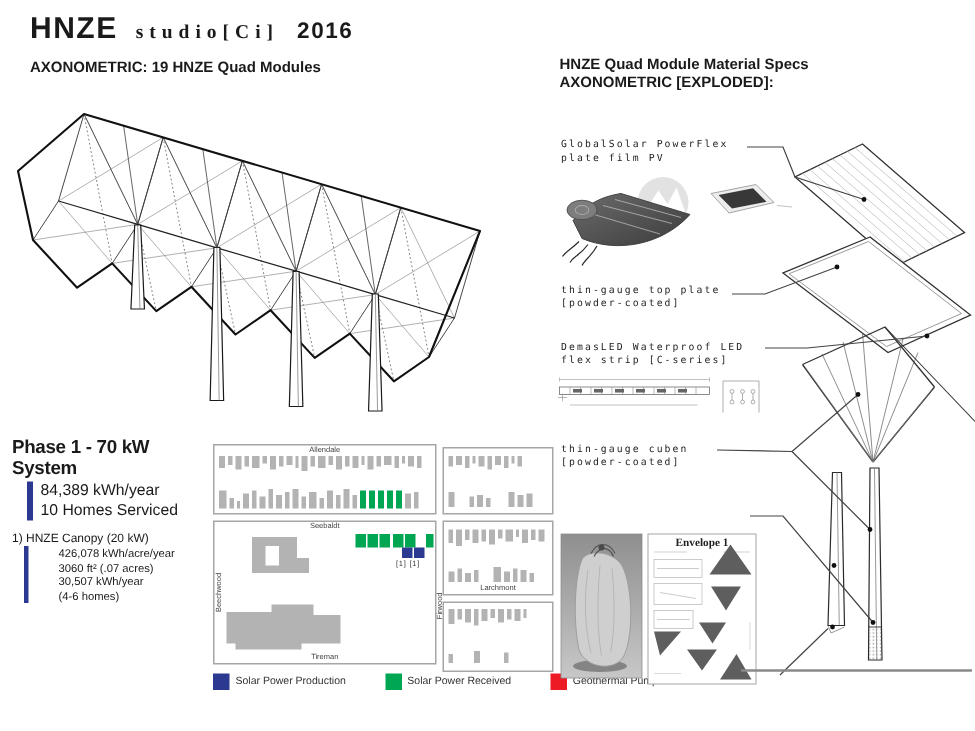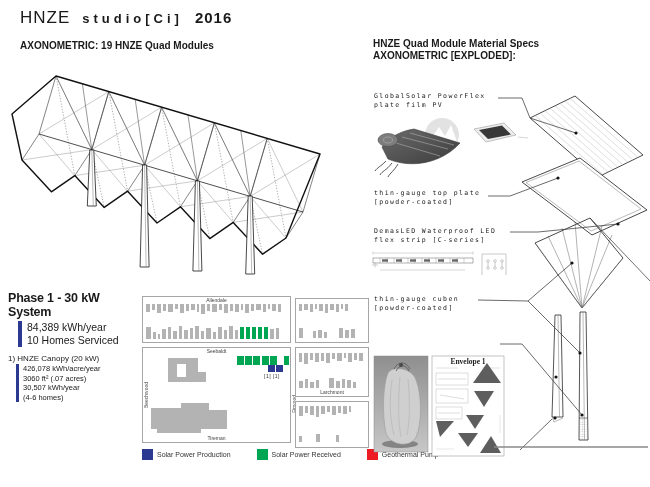--- a/index.html
+++ b/index.html
@@ -1,34 +1,34 @@
 <!DOCTYPE html>
 <html><head>
 <meta charset="utf-8">
 <style>
   html,body{margin:0;padding:0;background:#fff;}
   .page{position:relative;width:650px;height:487px;background:#fff;overflow:hidden;
         font-family:"Liberation Sans",sans-serif;color:#1a1a1a;}
 
   
   .hdr{position:absolute;left:20px;top:8px;display:flex;align-items:baseline;gap:12px;}
-  .brand{font-size:17px;font-weight:normal;letter-spacing:1px;}
-  .studio{font-family:Liberation Sans, sans-serif;font-size:13px;letter-spacing:4px;font-weight:bold;}
+  .brand{font-size:20px;font-weight:bold;letter-spacing:1px;}
+  .studio{font-family:Liberation Serif, serif;font-size:13px;letter-spacing:4px;font-weight:bold;}
   .year{font-size:15px;font-weight:bold;letter-spacing:1px;}
   .subtitle{position:absolute;font-size:10px;font-weight:bold;line-height:12px;}
   .sub-left{left:20px;top:40px;}
   .sub-right{left:373px;top:38px;}
 
   
   .stats{position:absolute;left:8px;top:291px;width:134px;}
   .stats-title{font-size:12.5px;font-weight:bold;letter-spacing:-0.2px;}
   .stats-hl{border-left:4px solid #2b3a90;margin-left:10px;margin-top:2px;padding-left:5px;}
   .stats-hl div{font-size:10.5px;line-height:13px;}
   .stats-item-title{font-size:8px;margin-top:7px;}
-  .stats-detail{border-left:3px solid #2b3a90;margin-left:8px;margin-top:1px;padding-left:4px;}
+  .stats-detail{border-left:3px solid #2b3a90;margin-left:8px;margin-top:1px;padding-left:20px;}
   .stats-detail div{font-size:7.5px;line-height:9.5px;}
 
   
   .map{position:absolute;left:142px;top:293px;width:227px;height:155px;}
   .blk{position:absolute;border:1px solid #a6a6a6;box-sizing:border-box;background:#fff;}
   .blk-allendale{left:0;top:3px;width:149px;height:47px;}
   .blk-seebaldt{left:0;top:54px;width:149px;height:96px;}
   .blk-r1{left:153px;top:5px;width:74px;height:45px;}
   .blk-r2{left:153px;top:54px;width:74px;height:50px;}
   .blk-r3{left:153px;top:108px;width:74px;height:47px;}
@@ -105,21 +105,21 @@
     <g stroke="#1a1a1a" stroke-width="0.8" fill="#fff">
       <polygon points="81.8,84 85.8,84 88.3,140 79.3,140"></polygon>
       <polygon points="134.6,99 138.6,99 141.1,201 132.1,201"></polygon>
       <polygon points="187.4,115 191.4,115 193.9,205 184.9,205"></polygon>
       <polygon points="240.2,130 244.2,130 246.7,208 237.7,208"></polygon>
       <path fill="none" stroke="#777" stroke-width="0.5" d="M83.8,84 L85.3,140 M136.6,99 L138.1,201 M189.4,115 L190.9,205 M242.2,130 L243.7,208"></path>
     </g>
   </svg>
 
   <div class="stats">
-    <div class="stats-title">Phase 1 - 30 kW System</div>
+    <div class="stats-title">Phase 1 - 70 kW System</div>
     <div class="stats-hl">
       <div>84,389 kWh/year</div>
       <div>10 Homes Serviced</div>
     </div>
     <div class="stats-item-title">1) HNZE Canopy (20 kW)</div>
     <div class="stats-detail">
       <div>426,078 kWh/acre/year</div>
       <div>3060 ft² (.07 acres)</div>
       <div>30,507 kWh/year</div>
       <div>(4-6 homes)</div>

